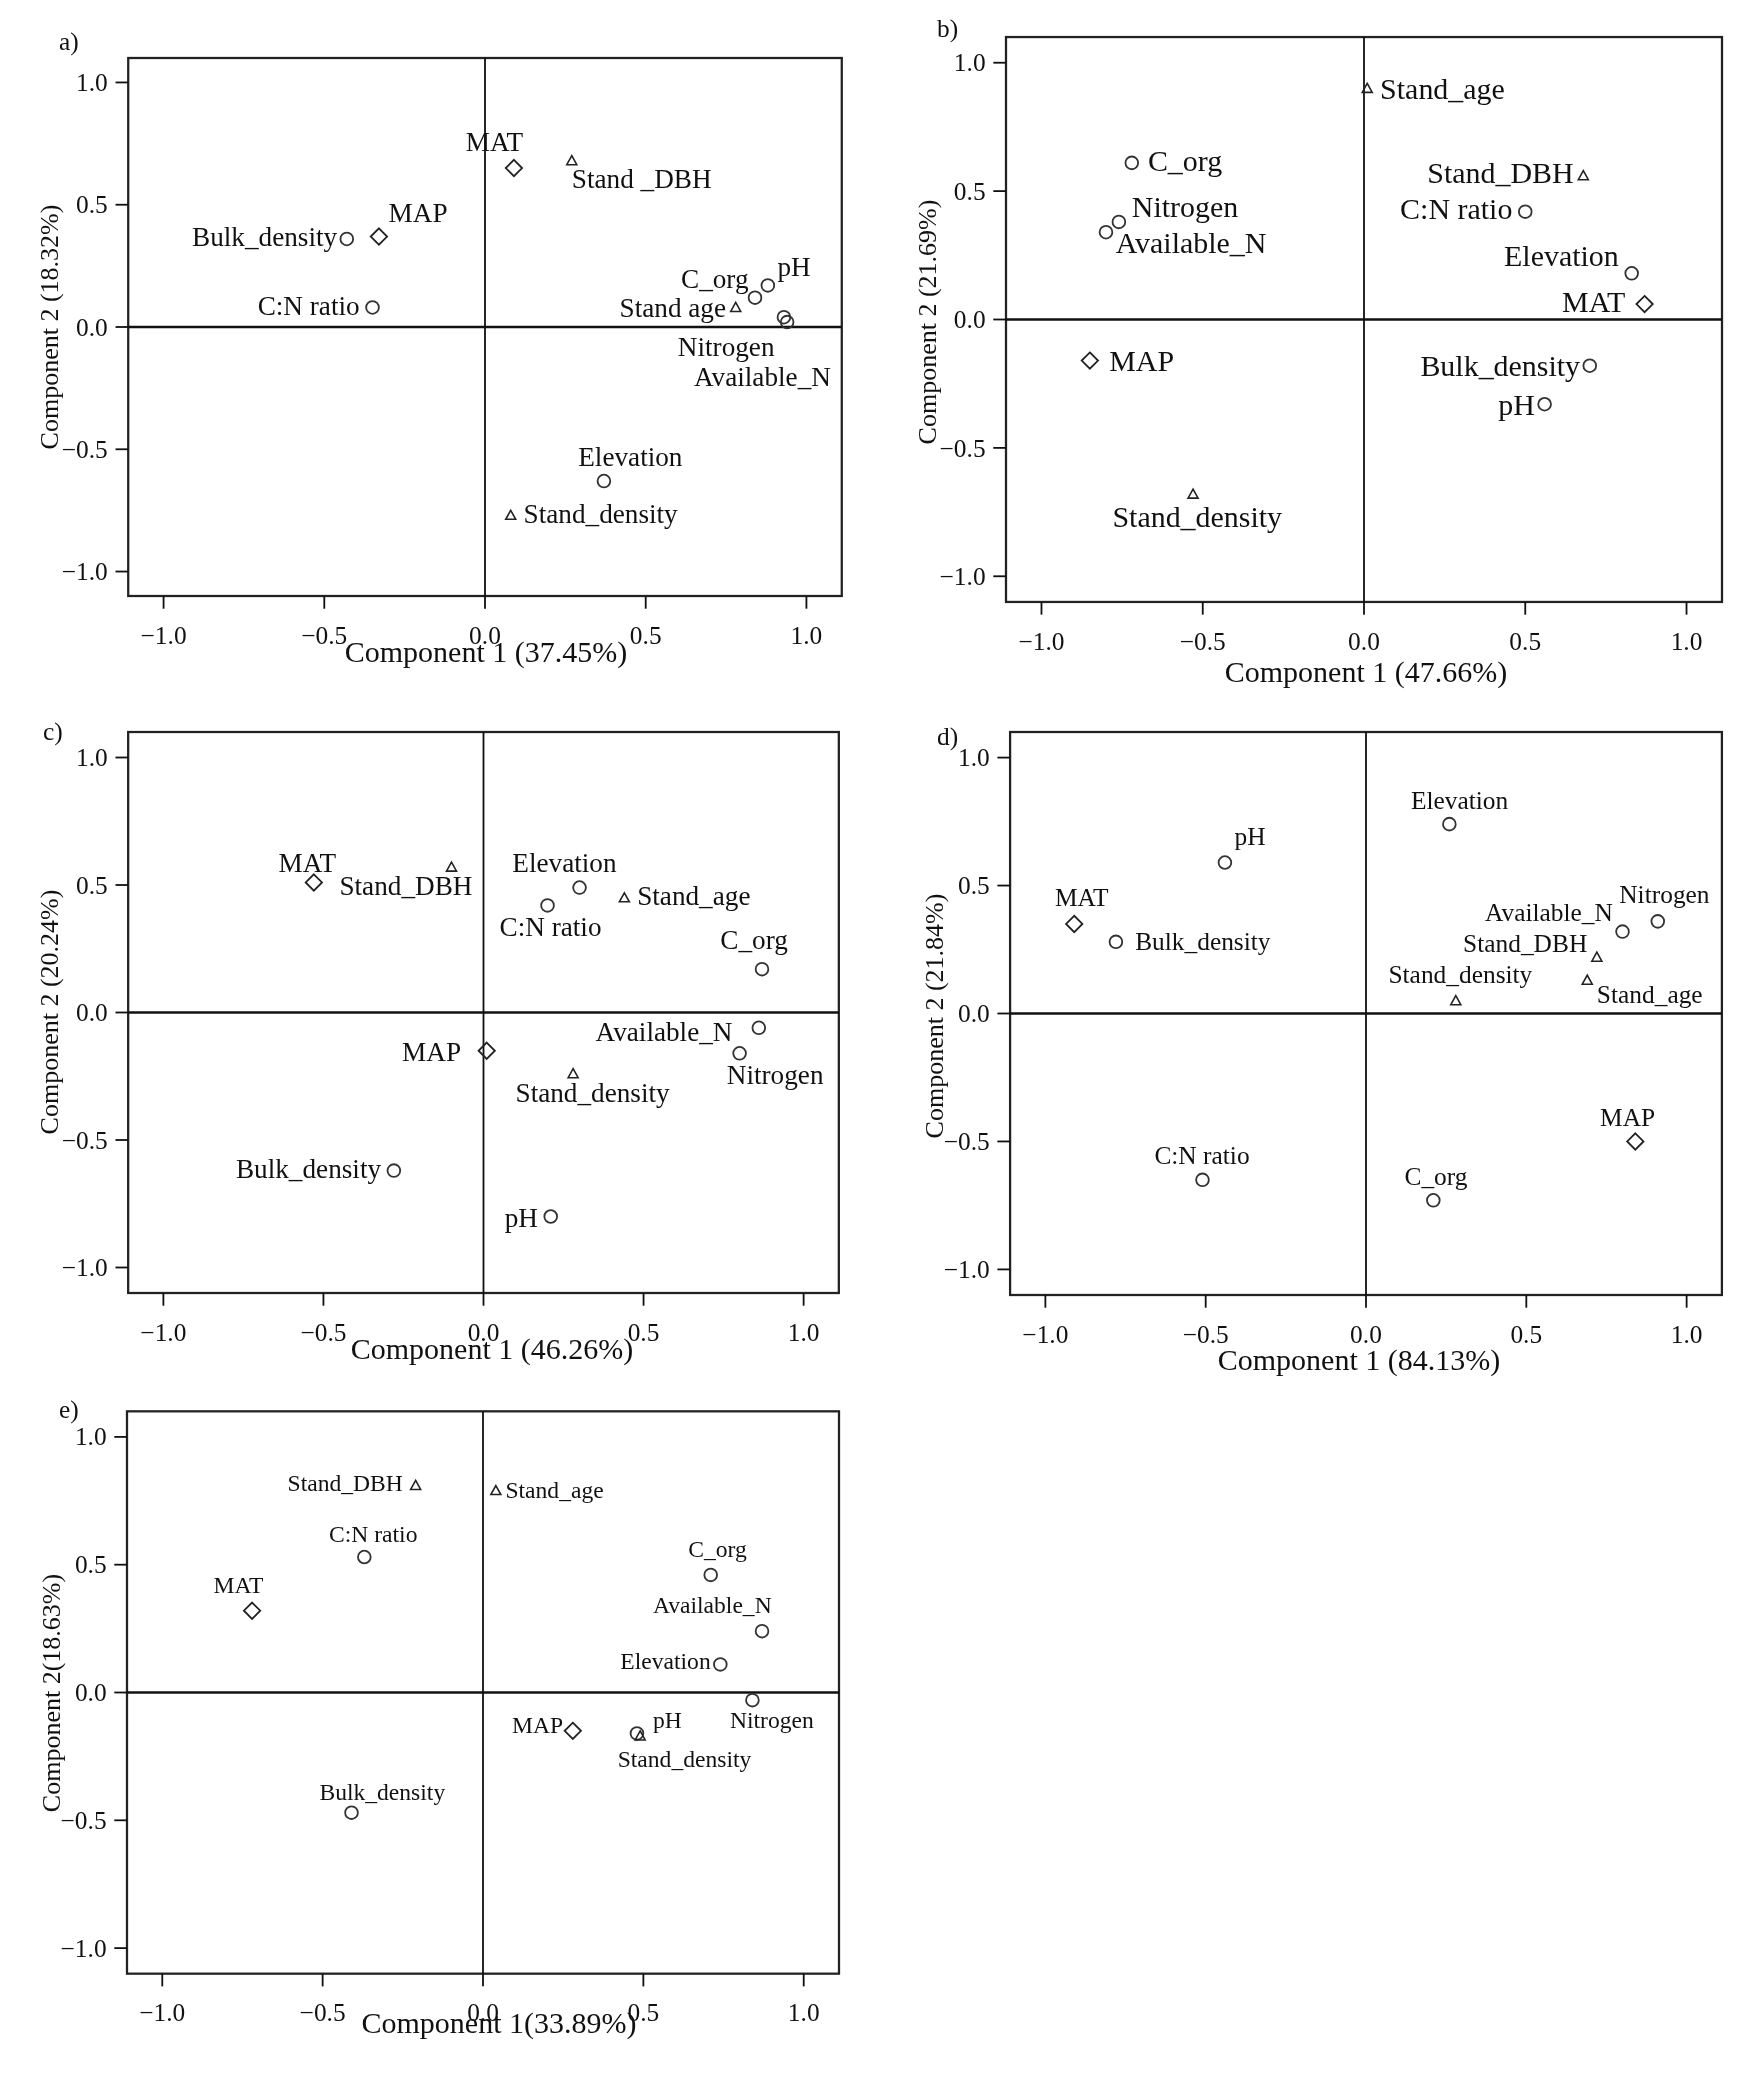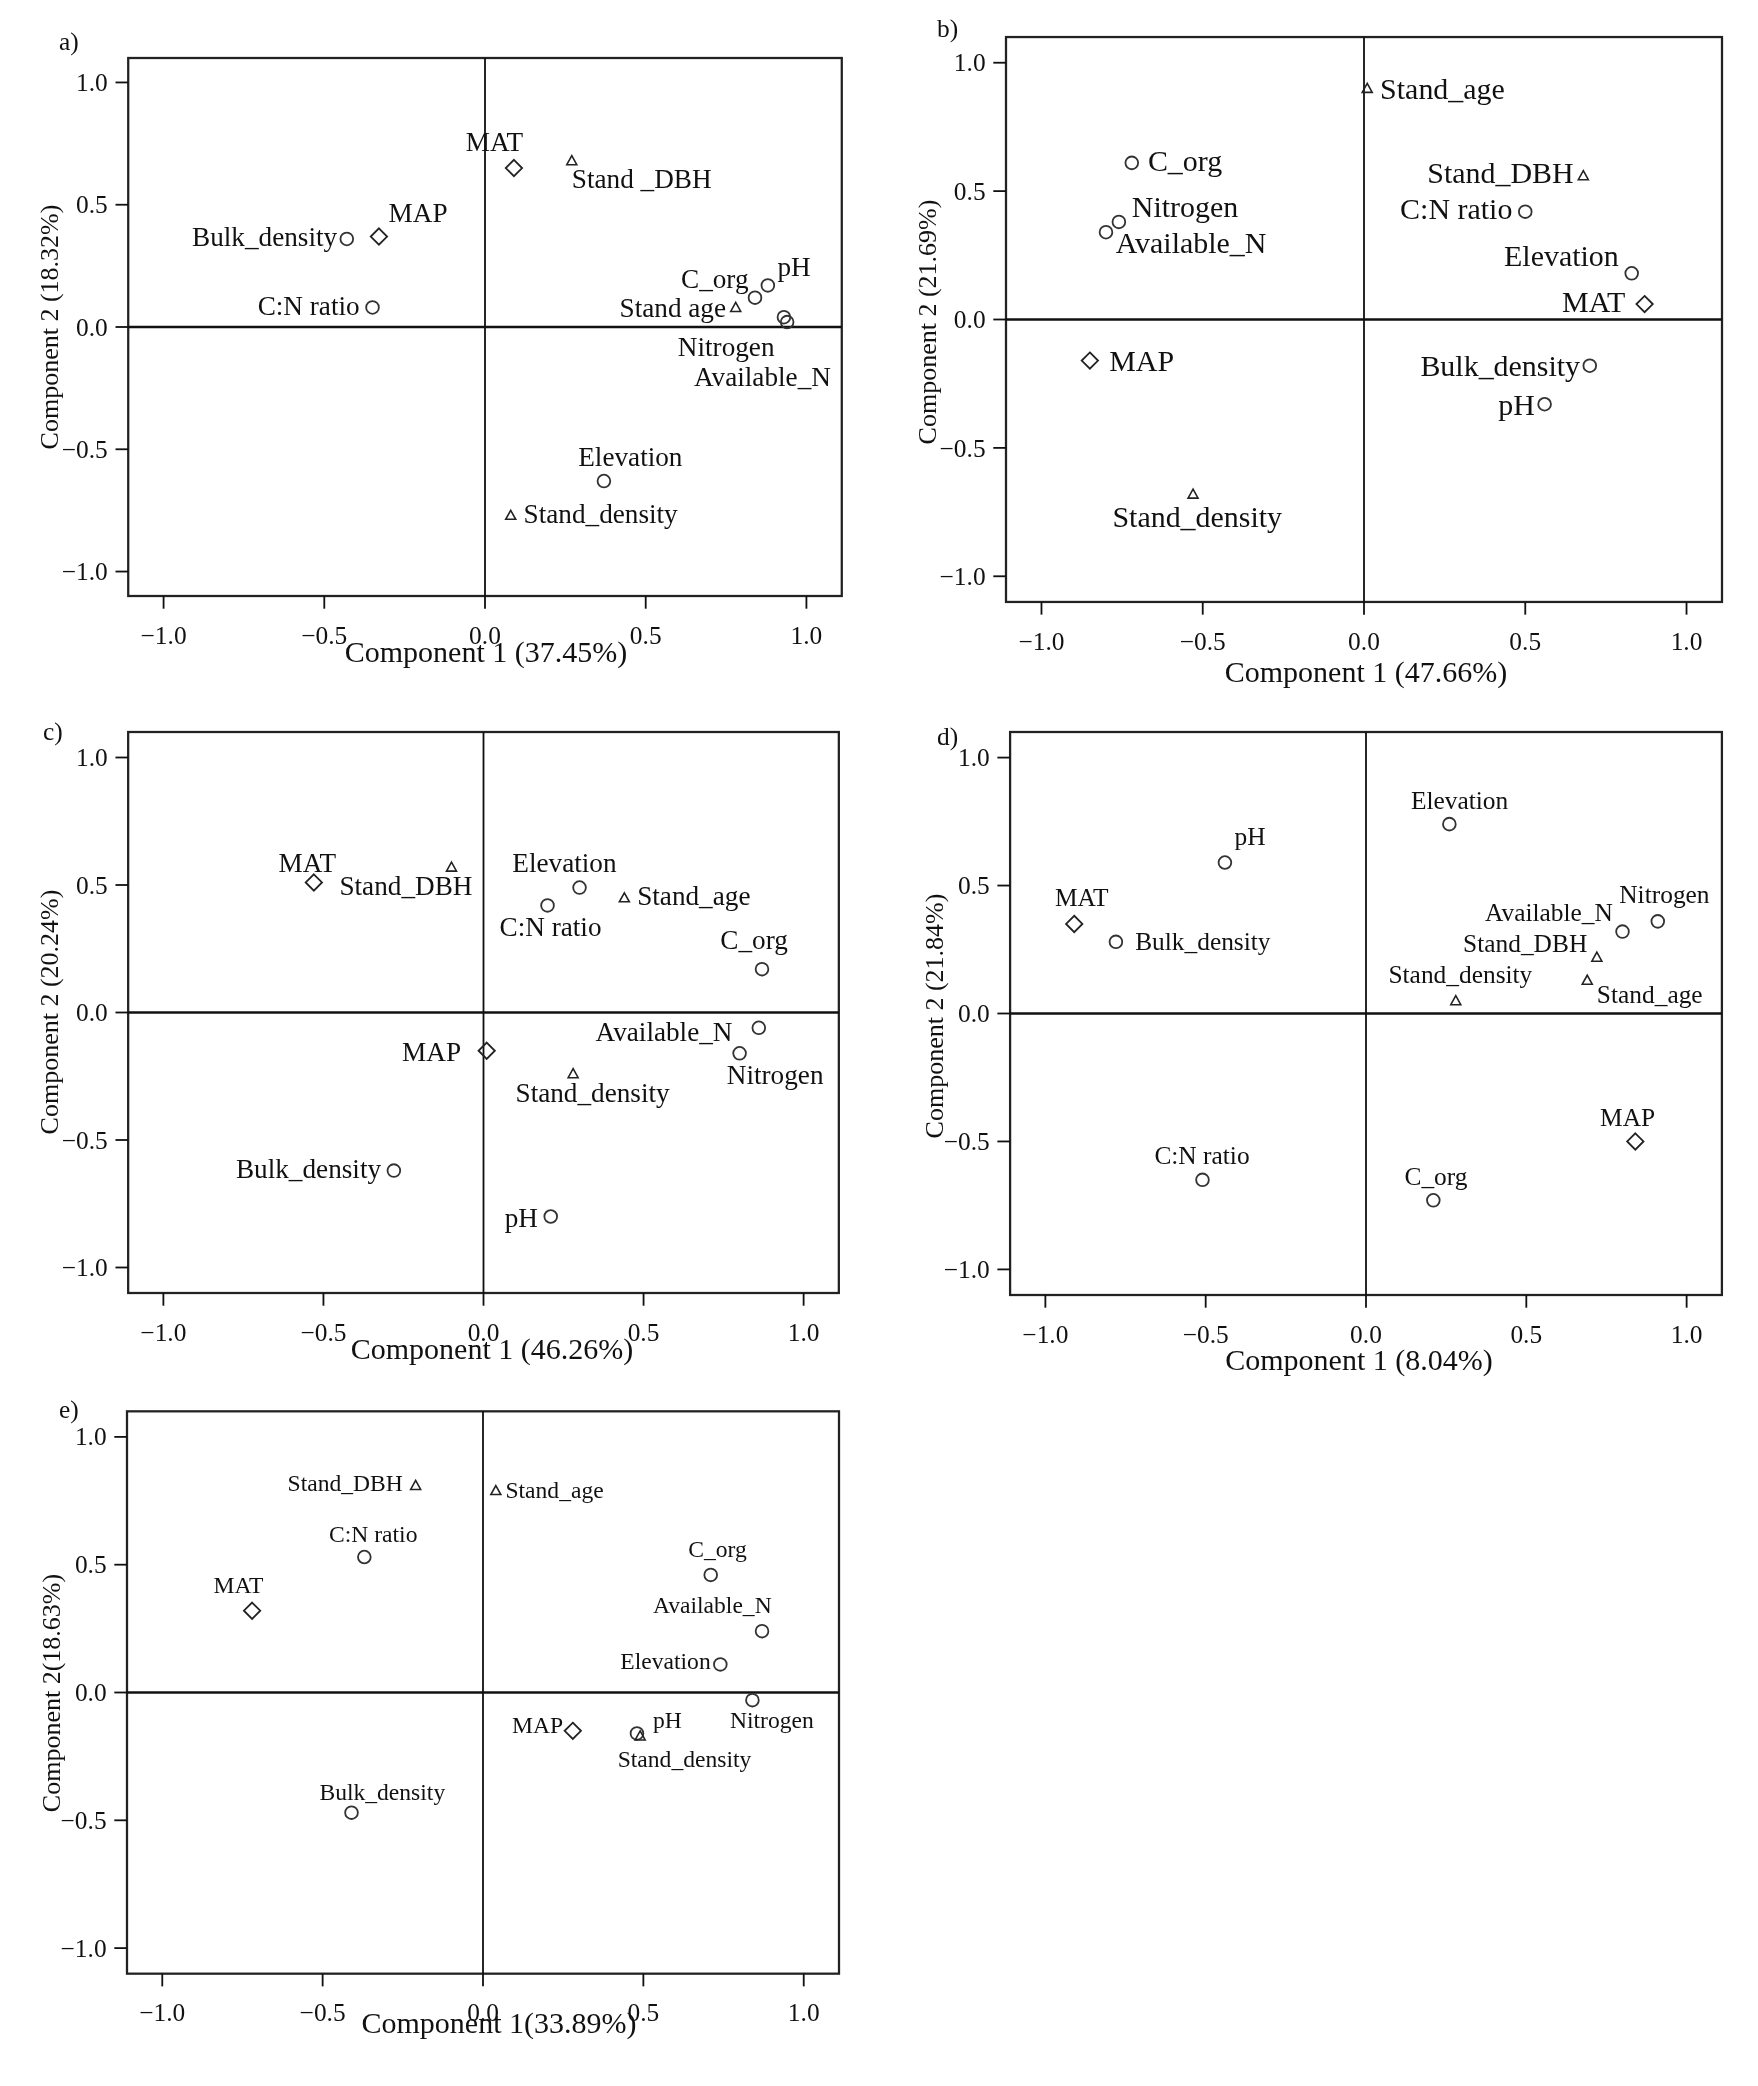--- a/index.html
+++ b/index.html
@@ -394,18 +394,18 @@
 <div class="plabel" style="left: 59px; top: 27px;">a)</div>
 <div class="xlabel" style="left: 486px; top: 635px;">Component 1 (37.45%)</div>
 <div class="ylabel" style="left: 50px; top: 327px;">Component 2 (18.32%)</div>
 <div class="plabel" style="left: 937px; top: 13.6px;">b)</div>
 <div class="xlabel" style="left: 1366px; top: 655px;">Component 1 (47.66%)</div>
 <div class="ylabel" style="left: 928px; top: 322px;">Component 2 (21.69%)</div>
 <div class="plabel" style="left: 43px; top: 717px;">c)</div>
 <div class="xlabel" style="left: 492px; top: 1332px;">Component 1 (46.26%)</div>
 <div class="ylabel" style="left: 50px; top: 1012px;">Component 2 (20.24%)</div>
 <div class="plabel" style="left: 937px; top: 722px;">d)</div>
-<div class="xlabel" style="left: 1359px; top: 1343px;">Component 1 (8.04%)</div>
+<div class="xlabel" style="left: 1359px; top: 1343px;">Component 1 (84.13%)</div>
 <div class="ylabel" style="left: 935px; top: 1016px;">Component 2 (21.84%)</div>
 <div class="plabel" style="left: 59px; top: 1395px;">e)</div>
 <div class="xlabel" style="left: 499px; top: 2006px;">Component 1(33.89%)</div>
 <div class="ylabel" style="left: 52px; top: 1693px;">Component 2(18.63%)</div>
 
 
 </body></html>

